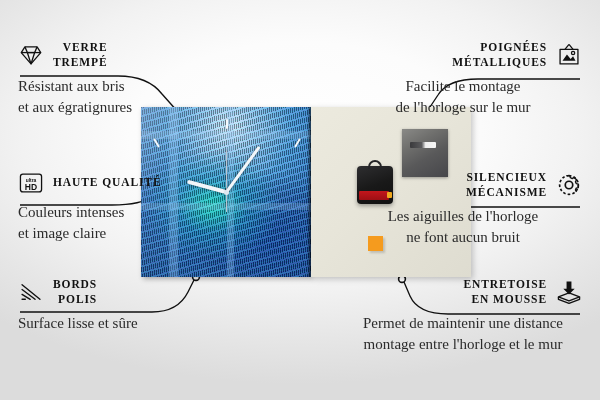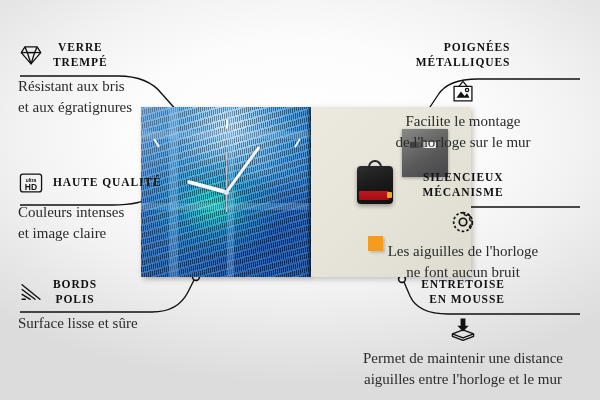--- a/index.html
+++ b/index.html
@@ -133,31 +133,31 @@
     box-shadow: 2px 2px 2px rgba(0,0,0,0.16);
   }
 
   
   .feature { position: absolute; width: 240px; }
   .feature .head {
     display: flex; align-items: center; gap: 9px;
     padding-bottom: 3px;
   }
   .feature.left .head  { justify-content: flex-start; }
-  .feature.right .head { justify-content: flex-end; flex-direction: column; }
+  .feature.right .head { justify-content: flex-end; flex-direction: row; }
 
   .feature .title {
     font-size: 11.5px;
     font-weight: bold;
     letter-spacing: 0.9px;
     line-height: 1.32;
     text-transform: uppercase;
     color: #111;
   }
-  .feature.left  .title { text-align: center; }
+  .feature.left  .title { text-align: right; }
   .feature.right .title { text-align: right; }
 
   .feature .desc {
     font-size: 15px;
     line-height: 1.38;
     color: #2b2b2b;
     padding-top: 3px;
   }
   .feature.left  .desc { text-align: left; }
   .feature.right .desc { text-align: center; }
@@ -354,15 +354,15 @@
     <span class="icon">
       <svg viewBox="0 0 32 32">
         <path d="M13 3 L19 3 L19 12 L23 12 L16 19 L9 12 L13 12 Z" fill="#111"></path>
         <path d="M16 17 L29 22 L16 27 L3 22 Z" fill="none" stroke="#111" stroke-width="1.7" stroke-linejoin="round"></path>
         <path d="M3 22 L3 25 L16 30 L29 25 L29 22" fill="none" stroke="#111" stroke-width="1.7" stroke-linejoin="round"></path>
       </svg>
     </span>
   </div>
   <div class="desc">
     <div>Permet de maintenir une distance</div>
-    <div>aiguilles entre l'horloge et le mur</div>
+    <div>montage entre l'horloge et le mur</div>
   </div>
 </div>
 
 </body></html>

